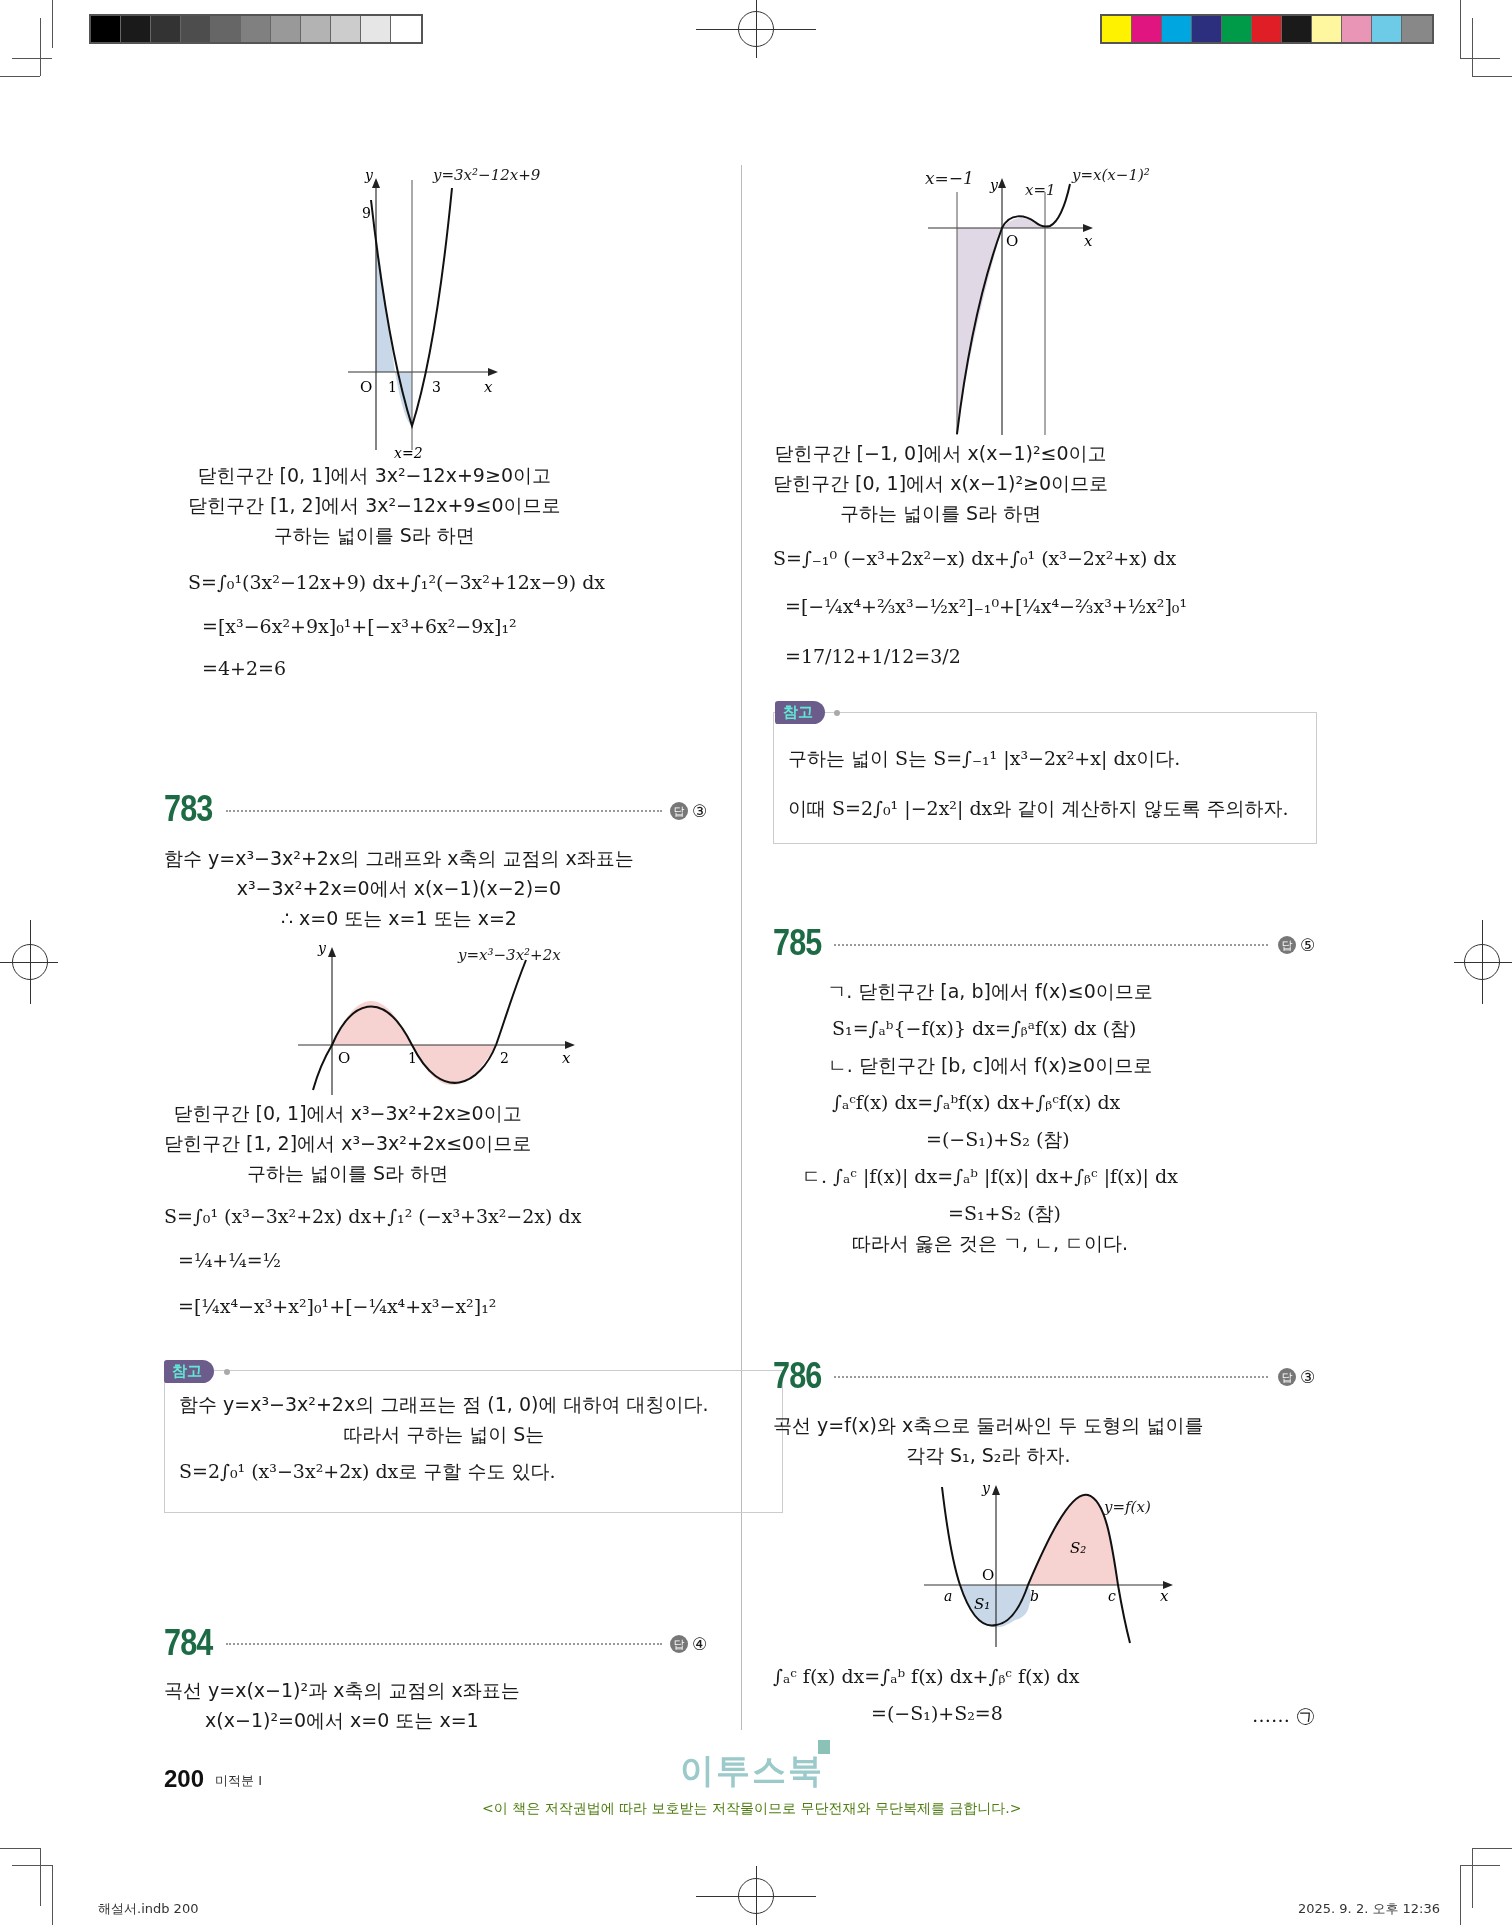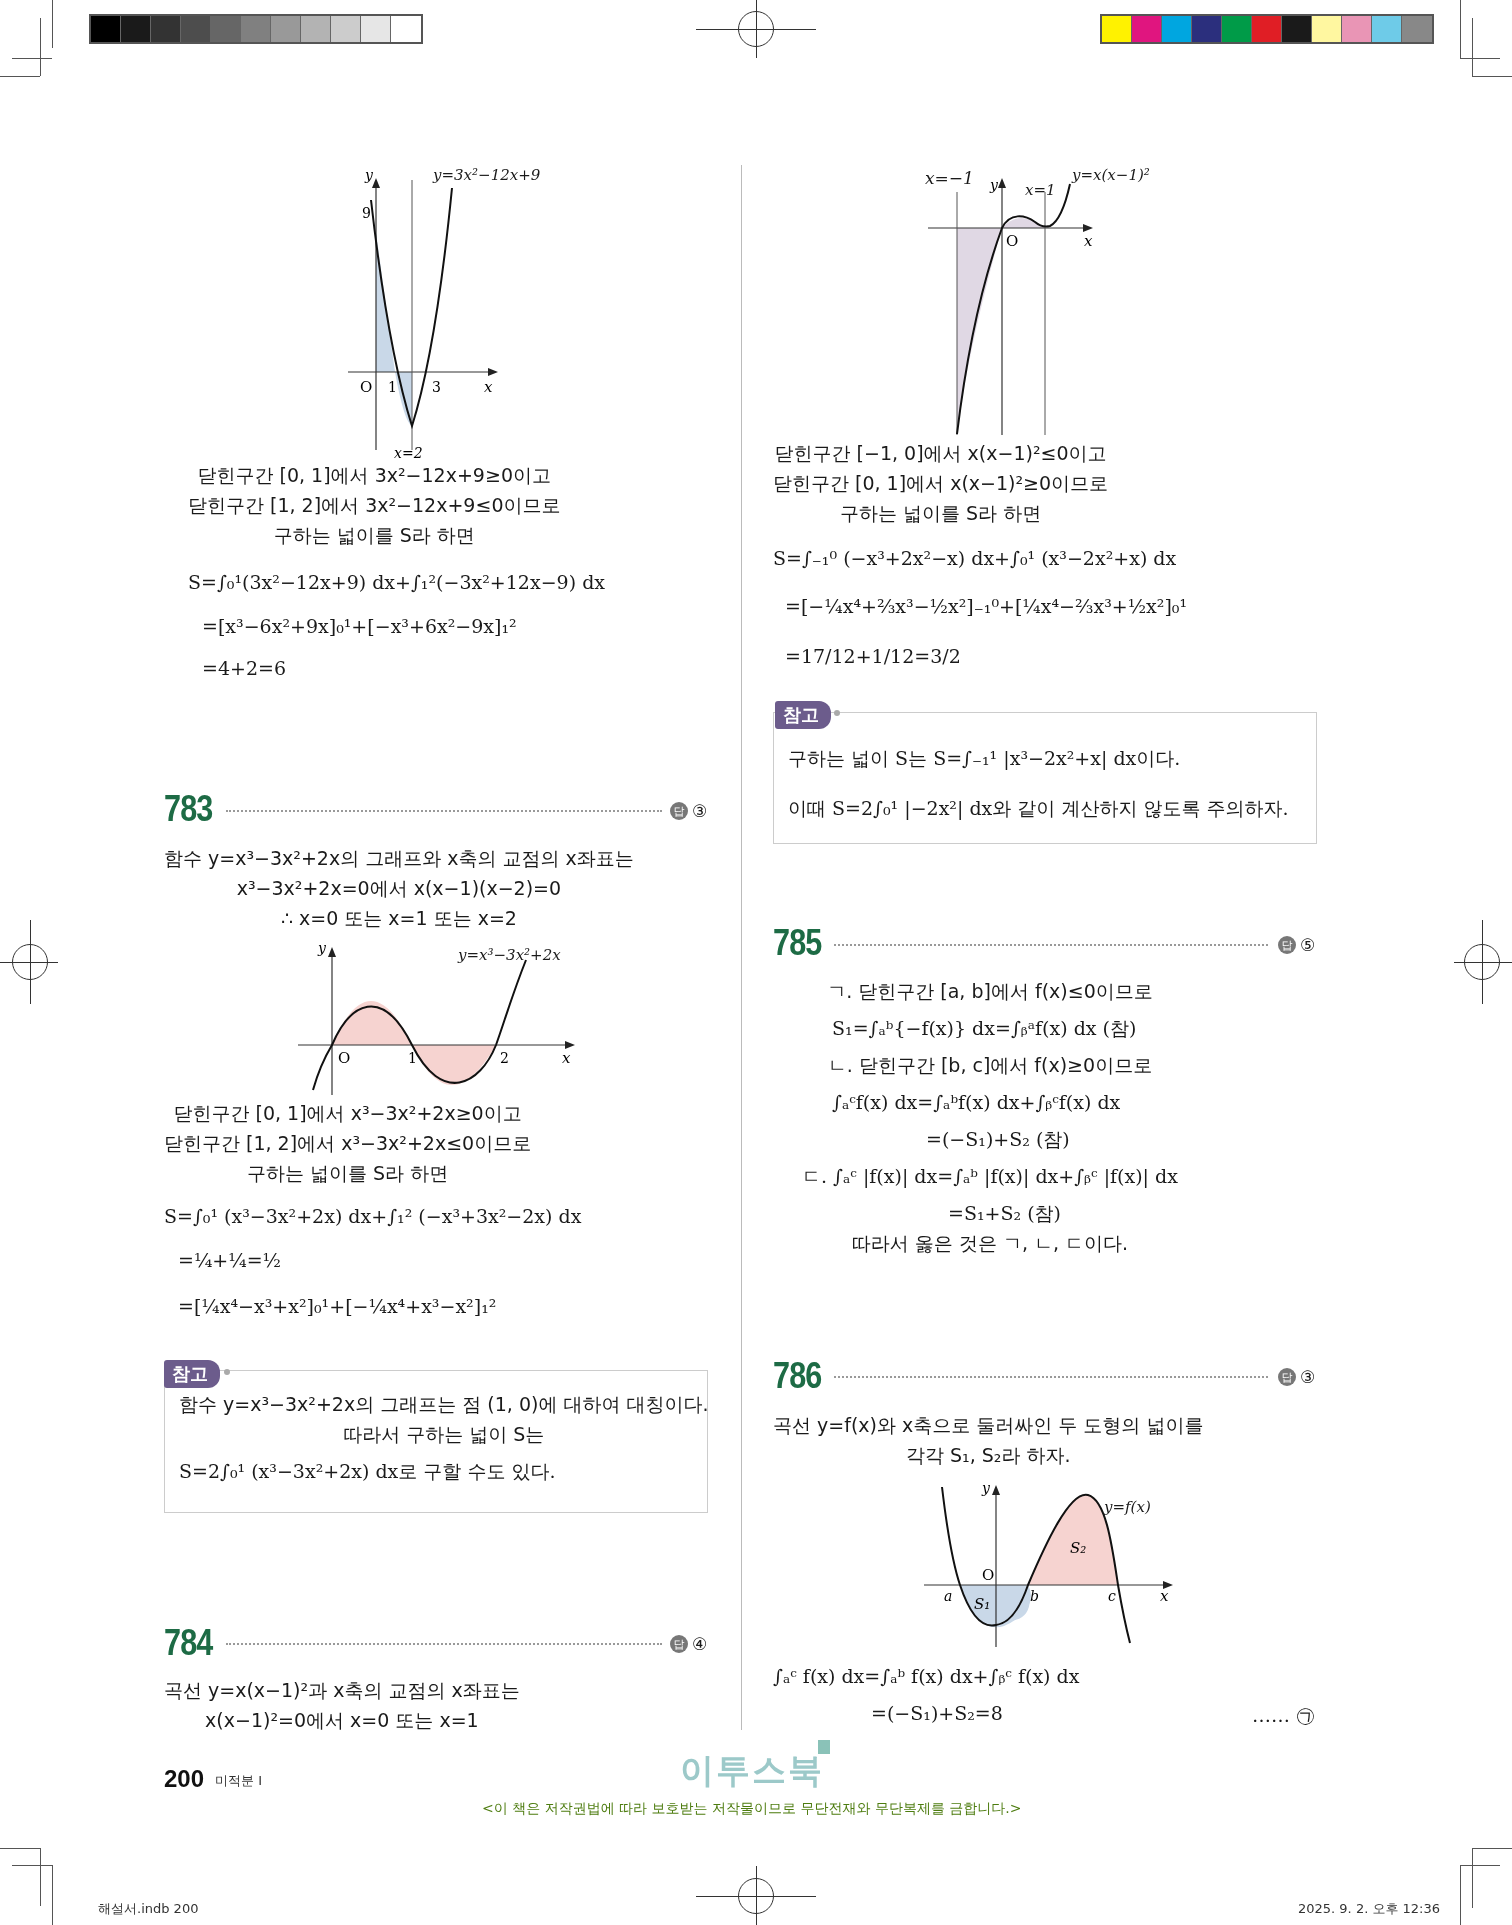--- a/index.html
+++ b/index.html
@@ -23,21 +23,21 @@
   .col-divider { position: absolute; left: 741px; top: 165px; width: 1px; height: 1565px; background: #bbb; }
 
   
   .prob-num { position: absolute; font-family: "Liberation Sans", sans-serif; font-weight: bold; font-size: 36px; color: #1d6b45; letter-spacing: -1px; transform: scaleX(0.85); transform-origin: left; }
   .prob-dots { position: absolute; height: 0; border-top: 2px dotted #999; }
   .answer { position: absolute; font-family: "DejaVu Sans", sans-serif; font-size: 17px; display: flex; align-items: center; gap: 4px; }
   .answer-badge { width: 18px; height: 18px; border-radius: 50%; background: #777; color: #fff; font-size: 11px; display: flex; align-items: center; justify-content: center; }
 
   
   .note-box { position: absolute; border: 1.5px solid #ccc; }
-  .note-tag { position: absolute; background: #6c5c8c; color: #ffffff; font-family: Liberation Sans, sans-serif; font-weight: bold; font-size: 18px; padding: 2px 12px 2px 8px; border-radius: 3px 12px 12px 3px; }
+  .note-tag { position: absolute; background: #6c5c8c; color: #5eead4; font-family: Liberation Sans, sans-serif; font-weight: bold; font-size: 15px; padding: 2px 12px 2px 8px; border-radius: 3px 12px 12px 3px; }
   .note-dot { position: absolute; width: 6px; height: 6px; border-radius: 50%; background: #aaa; }
 
   .footer-num { position: absolute; font-family: "Liberation Sans", sans-serif; font-weight: bold; font-size: 24px; color: #111; }
   .footer-sub { position: absolute; font-family: "DejaVu Sans", sans-serif; font-size: 13px; color: #333; }
   .copyright { position: absolute; font-family: "DejaVu Sans", sans-serif; font-size: 14px; color: #4d7c0f; }
   .logo { position: absolute; font-family: "DejaVu Sans", sans-serif; font-size: 34px; font-weight: bold; color: #9cc9c9; letter-spacing: 2px; }
   .slug { position: absolute; font-family: "DejaVu Sans", sans-serif; font-size: 13px; color: #333; }
   svg text { font-family: "DejaVu Serif", serif; }
 </style>
 </head>
@@ -173,21 +173,21 @@
   <div class="line">닫힌구간 [0, 1]에서 x³−3x²+2x≥0이고</div>
   <div class="line">닫힌구간 [1, 2]에서 x³−3x²+2x≤0이므로</div>
   <div class="line">구하는 넓이를 S라 하면</div>
 </div>
 <div class="abs" style="left:164px;top:1194px;">
   <div class="mline" style="line-height:44px;">S=∫₀¹ (x³−3x²+2x) dx+∫₁² (−x³+3x²−2x) dx</div>
   <div class="mline" style="line-height:44px;padding-left:14px;">=¼+¼=½</div>
   <div class="mline" style="line-height:48px;padding-left:14px;">=[¼x⁴−x³+x²]₀¹+[−¼x⁴+x³−x²]₁²</div>
 </div>
 
-<div class="note-box" style="left:164px;top:1370px;width:544px;height:143px;">
+<div class="note-box" style="left:164px;top:1370px;width:619px;height:143px;">
   <div class="abs" style="left:14px;top:18px;">
     <div class="line">함수 y=x³−3x²+2x의 그래프는 점 (1, 0)에 대하여 대칭이다.</div>
     <div class="line">따라서 구하는 넓이 S는</div>
     <div class="mline" style="line-height:44px;">S=2∫₀¹ (x³−3x²+2x) dx로 구할 수도 있다.</div>
   </div>
 </div>
 <div class="note-tag" style="left:164px;top:1360px;">참고</div>
 <div class="note-dot" style="left:224px;top:1369px;"></div>
 
 <div class="prob-num" style="left:164px;top:1622px;">784</div>

